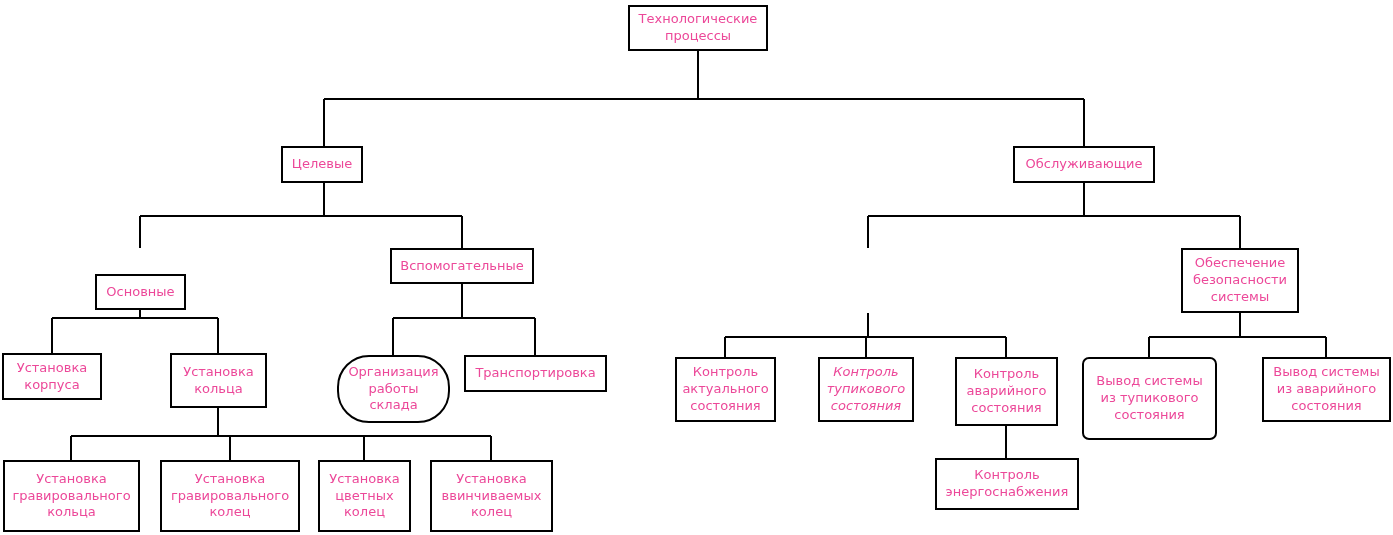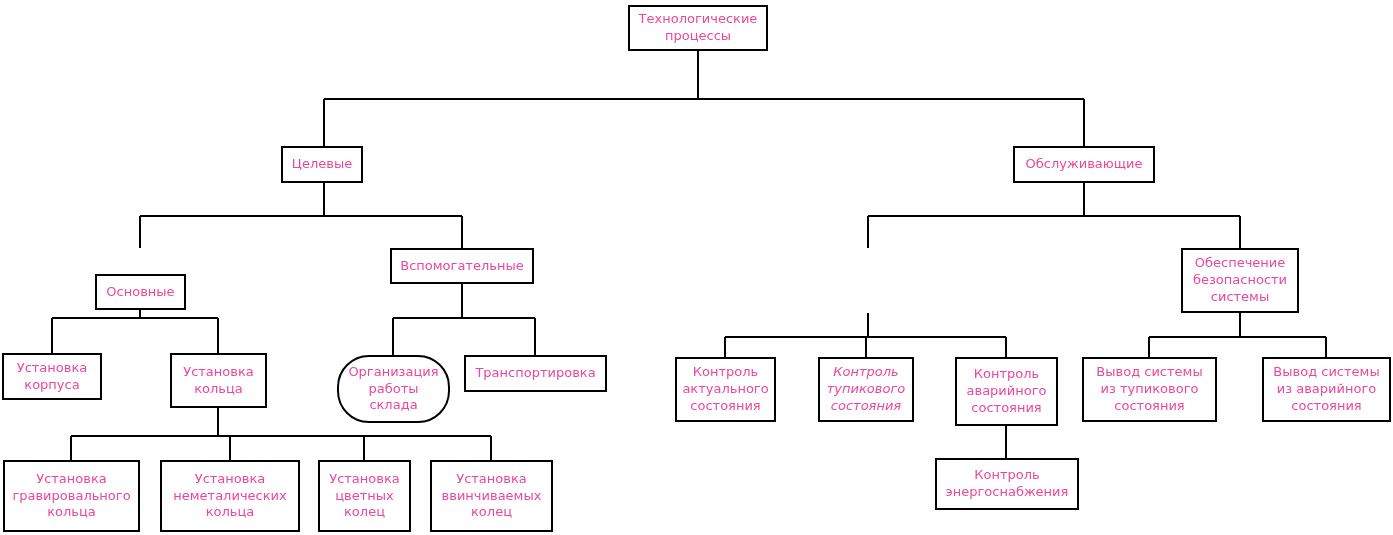--- a/index.html
+++ b/index.html
@@ -24,21 +24,21 @@
   .n-vspomog         { left:390px;  top:248px; width:144px; height:36px; }
   .n-kontrol-sost    { left:819px;  top:248px; width:98px;  height:65px; }
   .n-obespechenie    { left:1181px; top:248px; width:118px; height:65px; }
   .n-ust-korpusa     { left:2px;    top:353px; width:100px; height:47px; }
   .n-ust-koltsa      { left:170px;  top:353px; width:97px;  height:55px; }
   .n-org-sklada      { left:337px;  top:355px; width:113px; height:68px;border-radius:32px; }
   .n-transport       { left:464px;  top:355px; width:143px; height:37px; }
   .n-kontrol-akt     { left:675px;  top:357px; width:101px; height:65px; }
   .n-kontrol-tup     { left:818px;  top:357px; width:96px;  height:65px;font-style:italic; }
   .n-kontrol-avar    { left:955px;  top:357px; width:103px; height:69px; }
-  .n-vyvod-tup       { left:1082px; top:357px; width:135px; height:65px; }
+  .n-vyvod-tup       { left:1082px; top:357px; width:135px; height:83px;border-radius:7px; }
   .n-vyvod-avar      { left:1262px; top:357px; width:129px; height:65px; }
   .n-ust-grav        { left:3px;    top:460px; width:137px; height:72px; }
   .n-ust-nemet       { left:160px;  top:460px; width:140px; height:72px; }
   .n-ust-tsvet       { left:318px;  top:460px; width:93px;  height:72px; }
   .n-ust-vvinch      { left:430px;  top:460px; width:123px; height:72px; }
   .n-kontrol-energo  { left:935px;  top:458px; width:144px; height:52px; }
 </style>
 </head>
 <body>
 
@@ -70,19 +70,19 @@
   <div class="node n-org-sklada">Организация работы склада</div>
   <div class="node n-transport">Транспортировка</div>
 
   <div class="node n-kontrol-akt">Контроль актуального состояния</div>
   <div class="node n-kontrol-tup">Контроль тупикового состояния</div>
   <div class="node n-kontrol-avar">Контроль аварийного состояния</div>
   <div class="node n-vyvod-tup">Вывод системы из тупикового состояния</div>
   <div class="node n-vyvod-avar">Вывод системы из аварийного состояния</div>
 
   <div class="node n-ust-grav">Установка гравировального кольца</div>
-  <div class="node n-ust-nemet">Установка неметалических кольца</div>
+  <div class="node n-ust-nemet">Установка гравировального колец</div>
   <div class="node n-ust-tsvet">Установка цветных колец</div>
   <div class="node n-ust-vvinch">Установка ввинчиваемых колец</div>
 
   <div class="node n-kontrol-energo">Контроль энергоснабжения</div>
 
 </div>
 
 </body></html>

